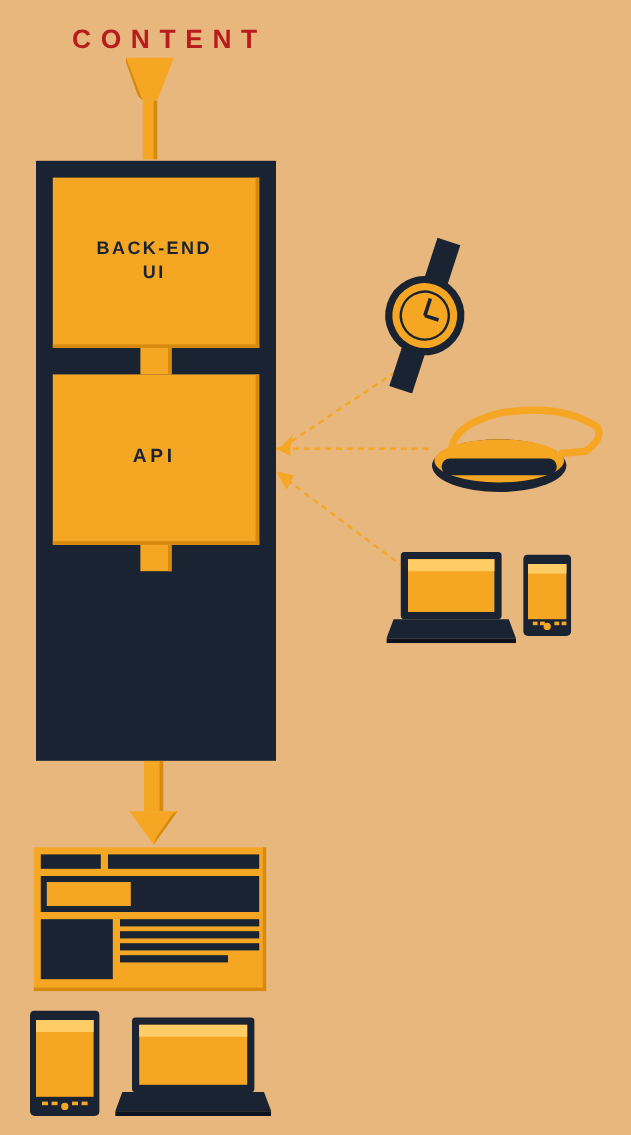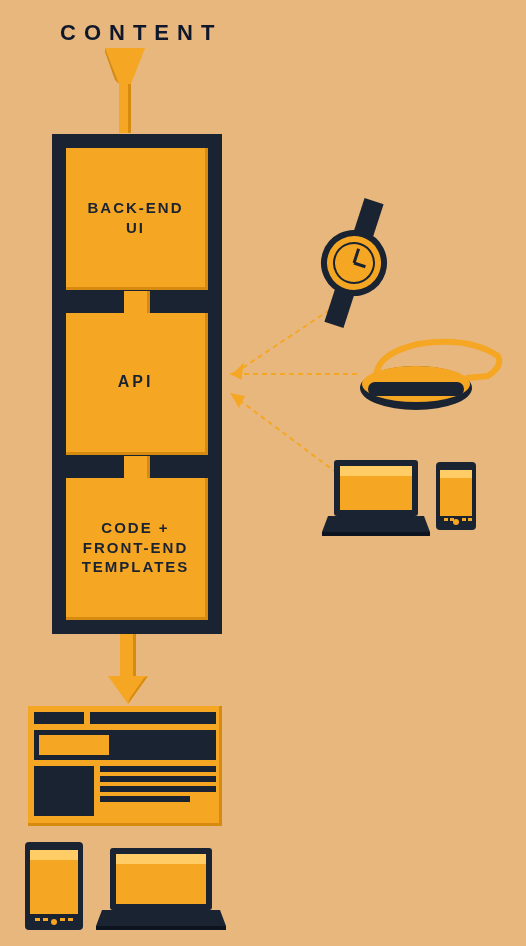--- a/index.html
+++ b/index.html
@@ -11,43 +11,42 @@
     position: relative;
     overflow: hidden;
   }
   .title {
     position: absolute;
     top: 20px;
     left: 60px;
     font-size: 22px;
     font-weight: 800;
     letter-spacing: 8px;
-    color: #0f172a;
+    color: #b91c1c;
   }
   
   .funnel {
     position: absolute;
     top: 48px;
     left: 105px;
     width: 40px;
     height: 85px;
   }
   
   .stack {
     position: absolute;
     top: 134px;
-    left: 52px;
-    width: 170px;
+    left: 30px;
+    width: 200px;
     height: 500px;
     background: #1a2332;
     padding: 14px;
     display: flex;
     flex-direction: column;
     gap: 0;
-    justify-content: space-between;
   }
   .box {
     background: #f5a623;
     width: 100%;
     height: 142px;
     display: flex;
     align-items: center;
     justify-content: center;
     text-align: center;
     font-weight: 800;
@@ -108,25 +107,20 @@
 <div class="stack">
   <div class="box">
     <div class="box-label" style="white-space:pre-line">BACK-END
 UI</div>
   </div>
   <div class="connector"></div>
   <div class="box api">
     <div class="box-label">API</div>
   </div>
   <div class="connector"></div>
-  <div class="box">
-    <div class="box-label" style="white-space:pre-line">CODE +
-FRONT-END
-TEMPLATES</div>
-  </div>
 </div>
 
 <svg class="down-arrow" viewBox="0 0 40 70">
   <rect x="12" y="0" width="16" height="42" fill="#f5a623"></rect>
   <rect x="25" y="0" width="3" height="42" fill="#d68a0f"></rect>
   <polygon points="0,42 40,42 20,70" fill="#f5a623"></polygon>
   <polygon points="40,42 20,70 22,64 36,44" fill="#d68a0f"></polygon>
 </svg>
 
 <svg class="dashed-arrow" style="top:300px;left:212px" width="130" height="90" viewBox="0 0 130 90">

